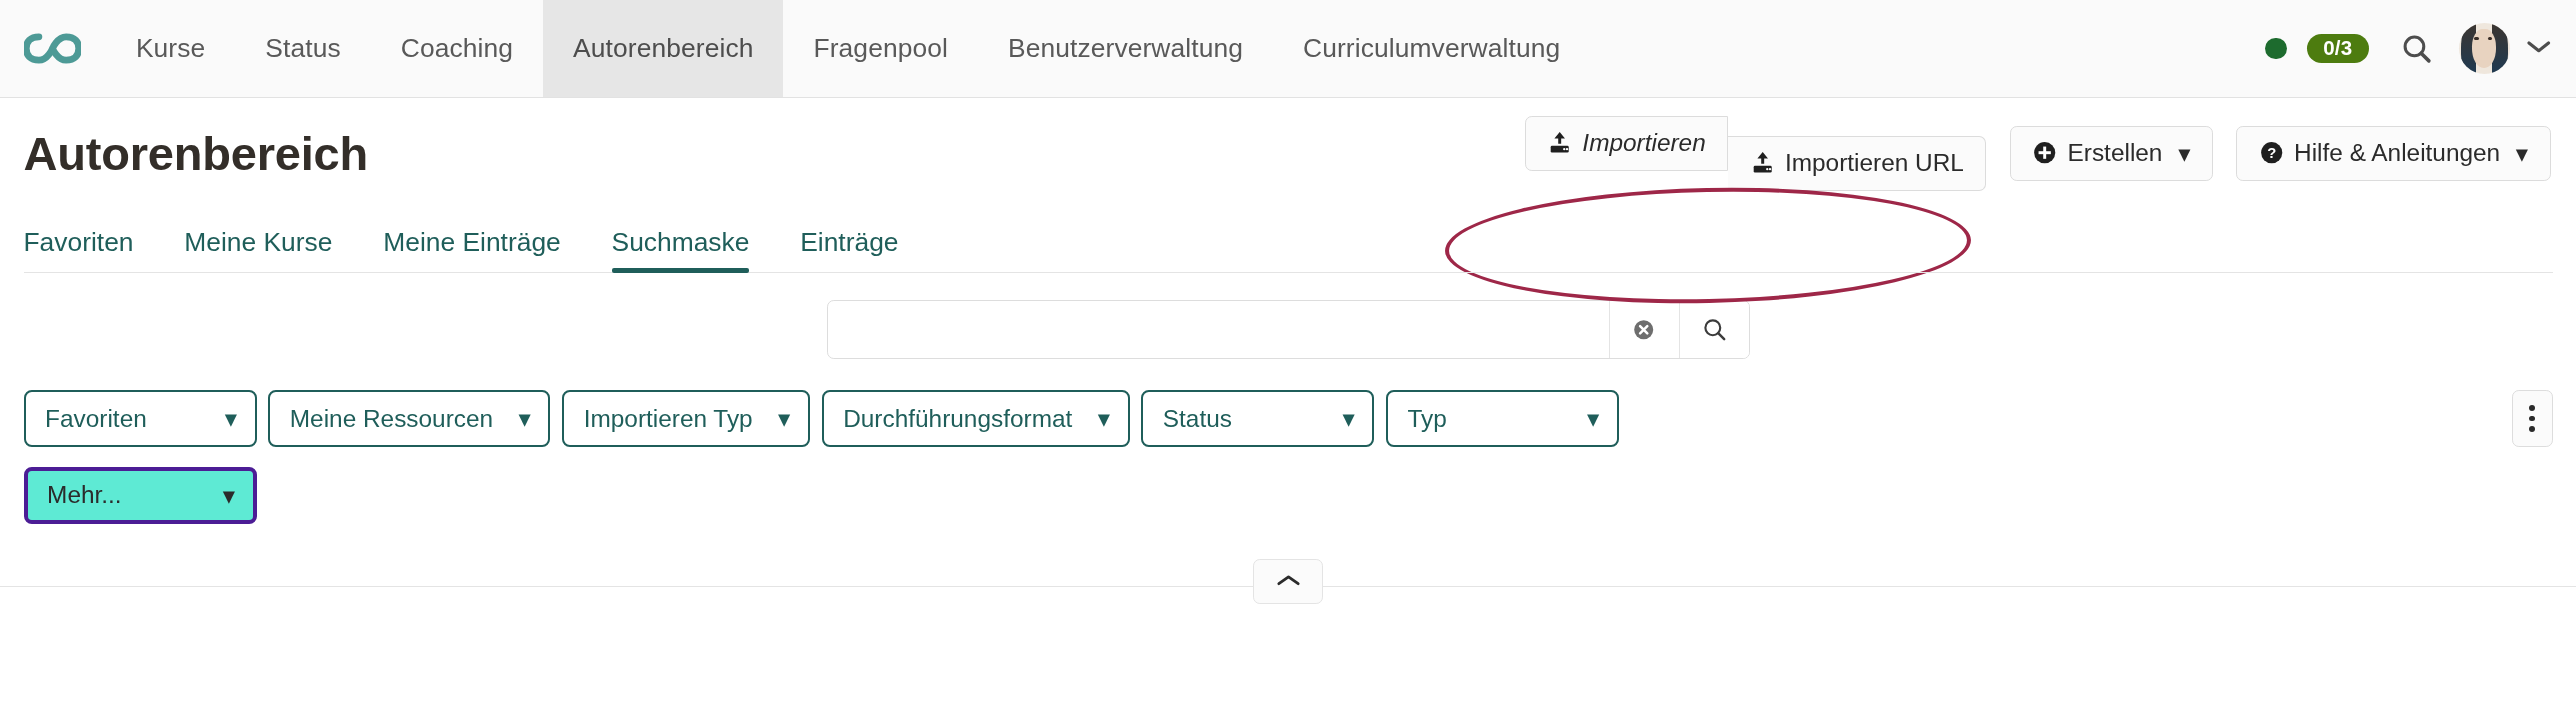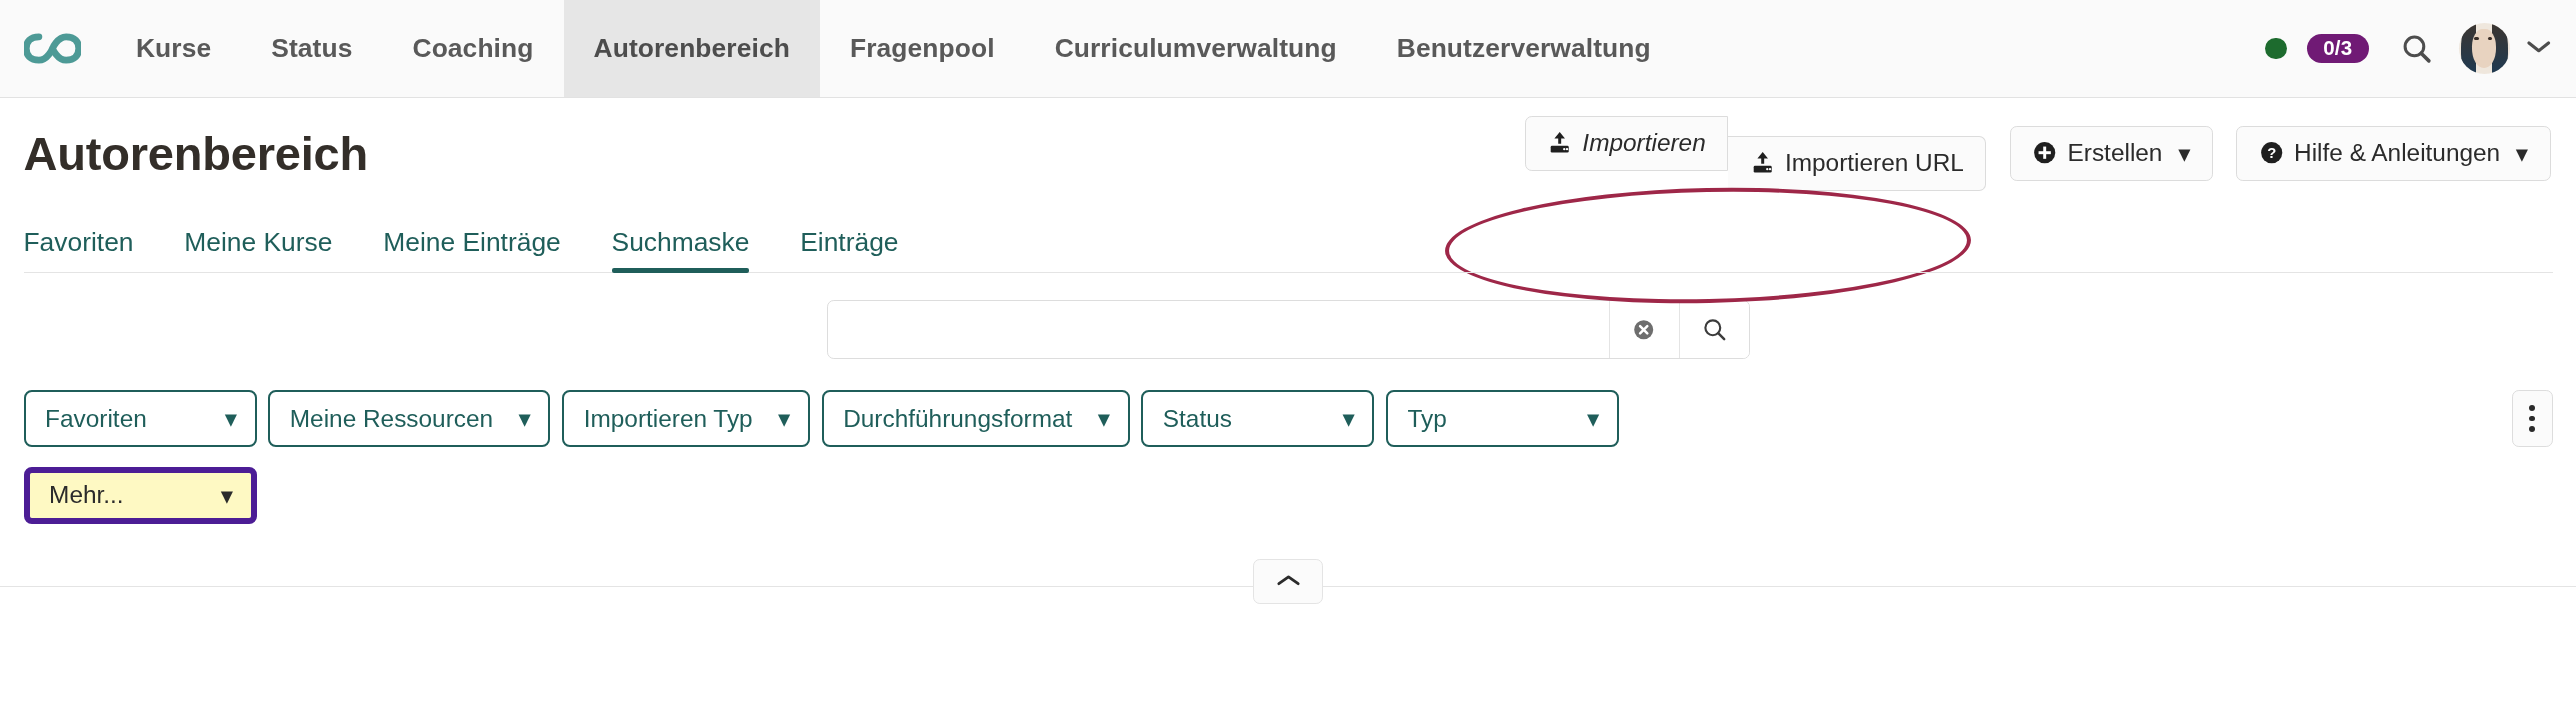--- a/index.html
+++ b/index.html
@@ -29,37 +29,36 @@
   .nav-items { display: flex; align-items: stretch; }
   .nav-item {
     display: flex; align-items: center;
     padding: 0 30px;
     font-size: 26.4px;
     color: #595959;
     letter-spacing: 0.1px;
     white-space: nowrap;
     cursor: pointer;
     user-select: none;
-    font-weight: bold;
   }
   .nav-item.active { background: #e6e6e6; color: #4d4d4d; }
 
   .nav-right {
     margin-left: auto;
     display: flex; align-items: center;
     padding-right: 25.4px;
     gap: 0px;
   }
   .status-dot {
     width: 21.5px; height: 21.5px; border-radius: 50%;
     background: #1d6b2e;
     margin-right: 19.6px;
   }
   .count-badge {
-    background: #701a75;
+    background: #4d7c0f;
     color: #ffffff;
     font-size: 20.5px;
     font-weight: bold;
     border-radius: 977px;
     padding: 3.9px 16.6px 4.9px;
     line-height: 1;
     margin-right: 31px;
     letter-spacing: 0.3px;
   }
   .icon-btn { display:flex; align-items:center; justify-content:center; cursor:pointer; }
@@ -220,22 +219,22 @@
     justify-content: space-between;
     padding: 0 17.6px 0 19.6px;
     font-size: 24.4px;
     color: #1f5e5a;
     cursor: pointer;
     white-space: nowrap;
     user-select: none;
   }
   .filter-btn.w-meine { min-width: 233px; }
   .filter-btn.plain {
-    border: 6px solid #4c1d95;
-    background: #fef9c3;
+    border: 4px solid #4c1d95;
+    background: #5eead4;
     color: #2b2b2b;
   }
   .filter-btn .caret { margin-left: 25.4px; }
   .kebab-btn {
     width: 41px; height: 57px;
     border: 1px solid #dddddd;
     border-radius: 6.8px;
     background: #fbfbfb;
     display: flex; flex-direction: column;
     align-items: center; justify-content: center;
@@ -292,24 +291,24 @@
     <div class="nav-item">
         <span>Coaching</span>
       </div>
     <div class="nav-item active">
         <span>Autorenbereich</span>
       </div>
     <div class="nav-item">
         <span>Fragenpool</span>
       </div>
     <div class="nav-item">
+        <span>Benutzerverwaltung</span>
+      </div>
+    <div class="nav-item">
         <span>Curriculumverwaltung</span>
-      </div>
-    <div class="nav-item">
-        <span>Benutzerverwaltung</span>
       </div>
   </div>
 
   <div class="nav-right">
     <div class="status-dot"></div>
     <div class="count-badge">0/3</div>
     <div class="icon-btn search-nav">
       <svg width="33" height="33" viewBox="0 0 24 24">
         <circle cx="10.5" cy="10.5" r="6.8" fill="none" stroke="#4d4d4d" stroke-width="2.2"></circle>
         <line x1="15.4" y1="15.4" x2="21" y2="21" stroke="#4d4d4d" stroke-width="2.6" stroke-linecap="round"></line>

